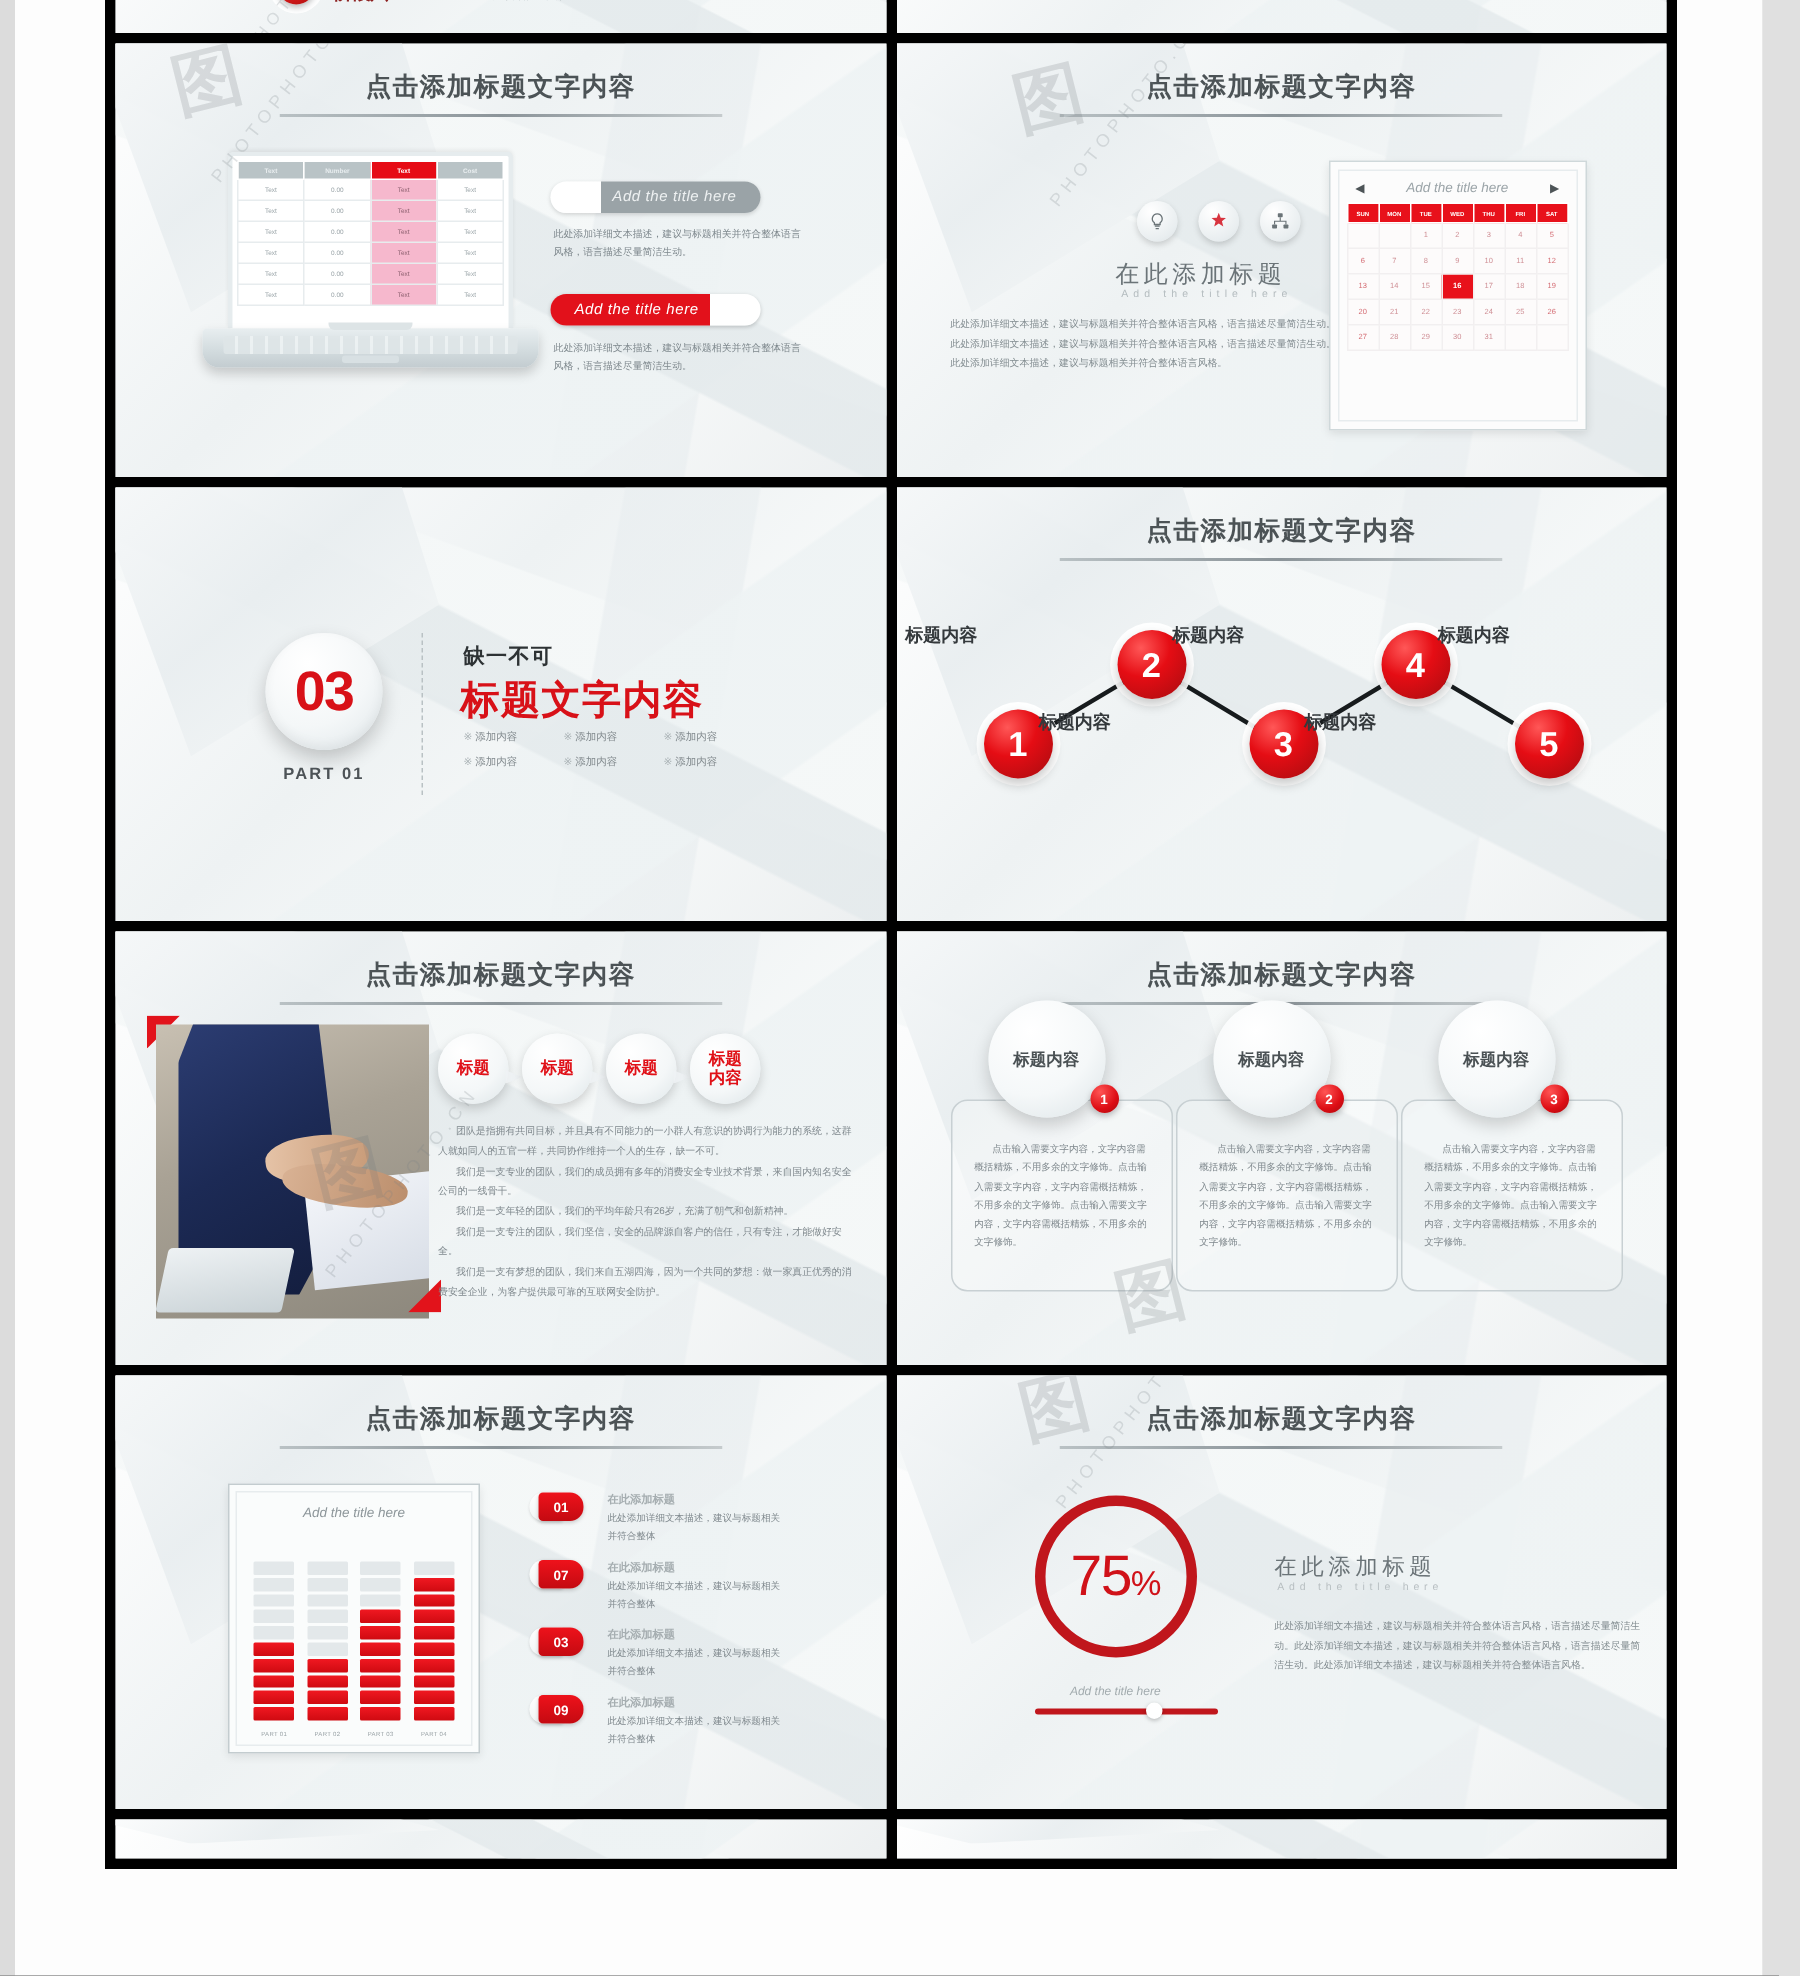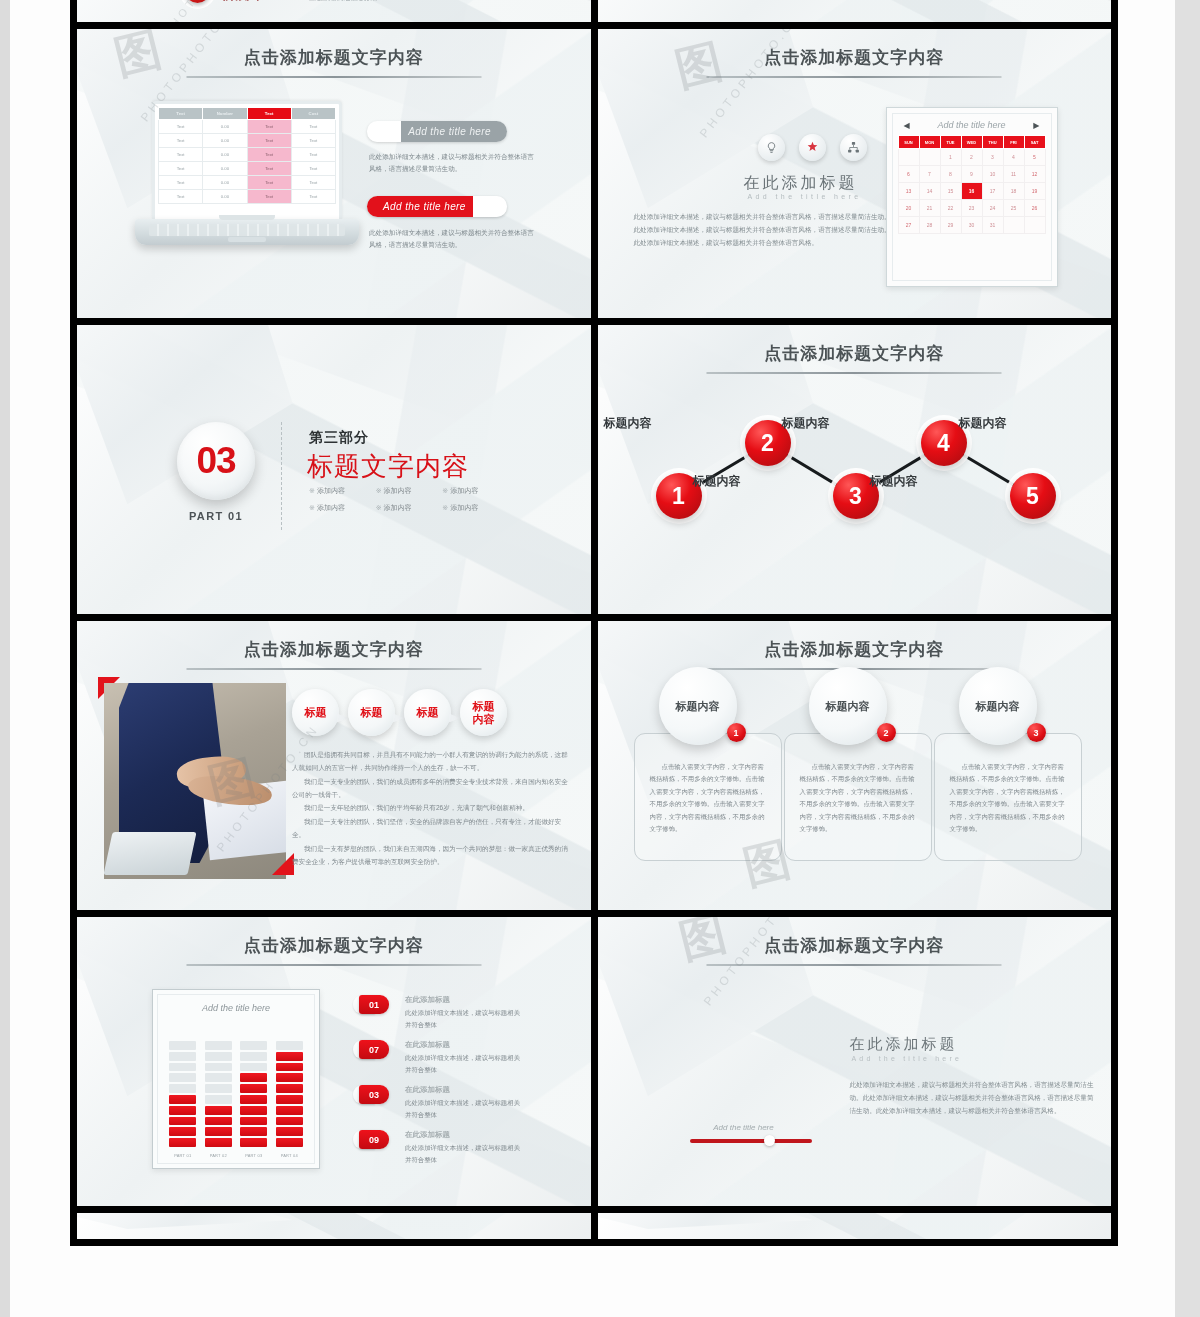--- a/index.html
+++ b/index.html
@@ -201,21 +201,21 @@
   .num-badge span { font-size:37px; font-weight:800; color:#d81118; letter-spacing:-1px; }
   .part-lbl {
     position:absolute; left:100px; top:185px; width:78px; text-align:center;
     font-size:11px; color:#4d5357; letter-spacing:1.4px; font-weight:600;
   }
   .divline {
     position:absolute; left:204px; top:97px; width:1px; height:108px;
     border-left:1px dashed #b9c1c4;
   }
   .sec-sub { position:absolute; left:232px; top:104px; font-size:14px; color:#2d3234; font-weight:700; letter-spacing:1px; }
-  .sec-main { position:absolute; left:230px; top:124px; font-size:26px; color:#d81118; font-weight:400; letter-spacing:1px; }
+  .sec-main { position:absolute; left:230px; top:124px; font-size:26px; color:#d81118; font-weight:700; letter-spacing:1px; }
   .sec-bullets { position:absolute; left:232px; top:161px; width:200px; display:grid; grid-template-columns:repeat(3,1fr); row-gap:7px; }
   .sec-bullets div { font-size:7px; color:#81898d; }
   .sec-bullets div b { color:#aab2b5; font-weight:400; margin-right:2px; }
 
   
   .zz { position:absolute; inset:0; }
   .zz-node {
     position:absolute; width:46px; height:46px; border-radius:50%;
     background:radial-gradient(circle at 34% 26%, #ff5757 0%, #e50d14 42%, #a60c10 100%);
     box-shadow:0 4px 8px rgba(0,0,0,.22), 0 0 0 5px rgba(255,255,255,.94);
@@ -595,21 +595,21 @@
     </div>
 
     <div class="slide">
       <div class="bg"></div>
       <div class="inner">
         <div class="num-badge">
           <span>03</span>
         </div>
         <div class="part-lbl">PART 01</div>
         <div class="divline"></div>
-        <div class="sec-sub">第三部分</div>
+        <div class="sec-sub">缺一不可</div>
         <div class="sec-main">标题文字内容</div>
         <div class="sec-bullets" id="sec-bullets">
             <div><b>※</b>添加内容</div>
             <div><b>※</b>添加内容</div>
             <div><b>※</b>添加内容</div>
             <div><b>※</b>添加内容</div>
             <div><b>※</b>添加内容</div>
             <div><b>※</b>添加内容</div>
           </div>
       </div>
@@ -818,20 +818,23 @@
           </div>
       </div>
     </div>
 
     <div class="slide">
       <div class="bg"></div>
       <div class="inner">
         <div class="stitle">点击添加标题文字内容</div>
         <div class="stitle-rule"></div>
 
+        <div class="ring">
+          <span><b id="pc-val" style="font-weight:400">75</b><i id="pc-sign">%</i></span>
+        </div>
         <div class="ring-cap">Add the title here</div>
         <div class="ring-bar"></div>
         <div class="ring-knob"></div>
 
         <div class="pc-h-cn">在此添加标题</div>
         <div class="pc-h-en">Add the title here</div>
         <div class="pc-para">此处添加详细文本描述，建议与标题相关并符合整体语言风格，语言描述尽量简洁生动。此处添加详细文本描述，建议与标题相关并符合整体语言风格，语言描述尽量简洁生动。此处添加详细文本描述，建议与标题相关并符合整体语言风格。</div>
 
         <div class="wm-mark" style="left:82px;top:-10px;">图</div>
         <div class="wm" style="left:78px;top:18px;font-size:12px;">PHOTOPHOTO.CN</div>

